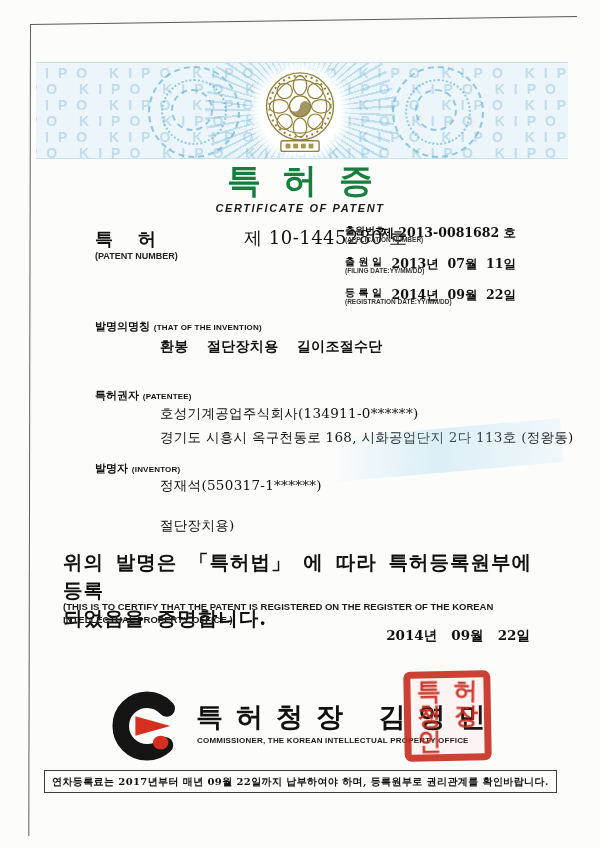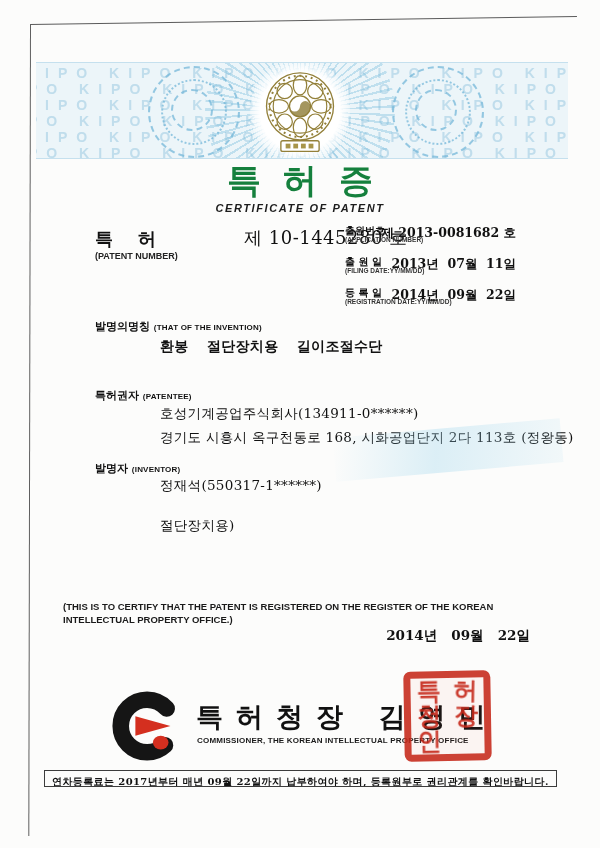--- a/index.html
+++ b/index.html
@@ -70,21 +70,21 @@
 
   .seal { position:absolute; left:404px; top:671px; width:87px; height:90px;
     border:7px solid rgba(197,40,25,.88); border-radius:7px;
     background:rgba(235,90,70,.05);
     display:grid; grid-template-columns:1fr 1fr; align-items:center; justify-items:center;
     transform:rotate(-1deg); }
   .seal span { font-size:24px; font-weight:bold; color:rgba(197,40,25,.9);
     transform:scaleY(1.05); line-height:1; filter:blur(.2px); }
   .seal span:nth-child(2n) { transform:rotate(2deg); }
 
-  .footer-box { position:absolute; left:44px; top:770px; width:513px; height:17px;
+  .footer-box { position:absolute; left:44px; top:770px; width:513px; height:23px;
     border:1px solid #3c3c3c; line-height:21px; padding-left:7px;
     font-size:10px; font-weight:bold; letter-spacing:.4px; white-space:nowrap; overflow:hidden; }
 
   .artifact { position:absolute; left:334px; top:428px; width:228px; height:44px;
     transform:rotate(-5deg);
     background:linear-gradient(100deg, rgba(150,210,235,0) 0%, rgba(150,210,235,.32) 45%, rgba(150,210,235,.1) 100%); }
 </style>
 </head>
 <body>
 
@@ -173,20 +173,24 @@
 
   <div class="artifact"></div>
 
   <div class="sec-label" style="top:461px">
     <span>발명자</span>
     <span class="en sans">(INVENTOR)</span>
   </div>
   <div class="body-line" style="top:477px">정재석(550317-1******)</div>
   <div class="body-line" style="top:517px">절단장치용)</div>
 
+  <div class="stmt">
+    <span style="display:block">위의 발명은 「특허법」 에 따라 특허등록원부에 등록</span>
+    <span style="display:block">되었음을 증명합니다.</span>
+  </div>
   <div class="stmt-en sans">
     <span style="display:block">(THIS IS TO CERTIFY THAT THE PATENT IS REGISTERED ON THE REGISTER OF THE KOREAN</span>
     <span style="display:block">INTELLECTUAL PROPERTY OFFICE.)</span>
   </div>
   <div class="stmt-date pre">2014년   09월   22일</div>
 
   <svg class="logo" width="78" height="80" viewBox="0 0 80 80">
     <circle cx="38" cy="40" r="27" fill="none" stroke="#151515" stroke-width="17" stroke-dasharray="127 43" stroke-dashoffset="-22" stroke-linecap="round"></circle>
     <polygon points="26,30 62,40 26,50" fill="#d42f1f"></polygon>
     <ellipse cx="52" cy="57" rx="8" ry="7" fill="#d42f1f"></ellipse>

